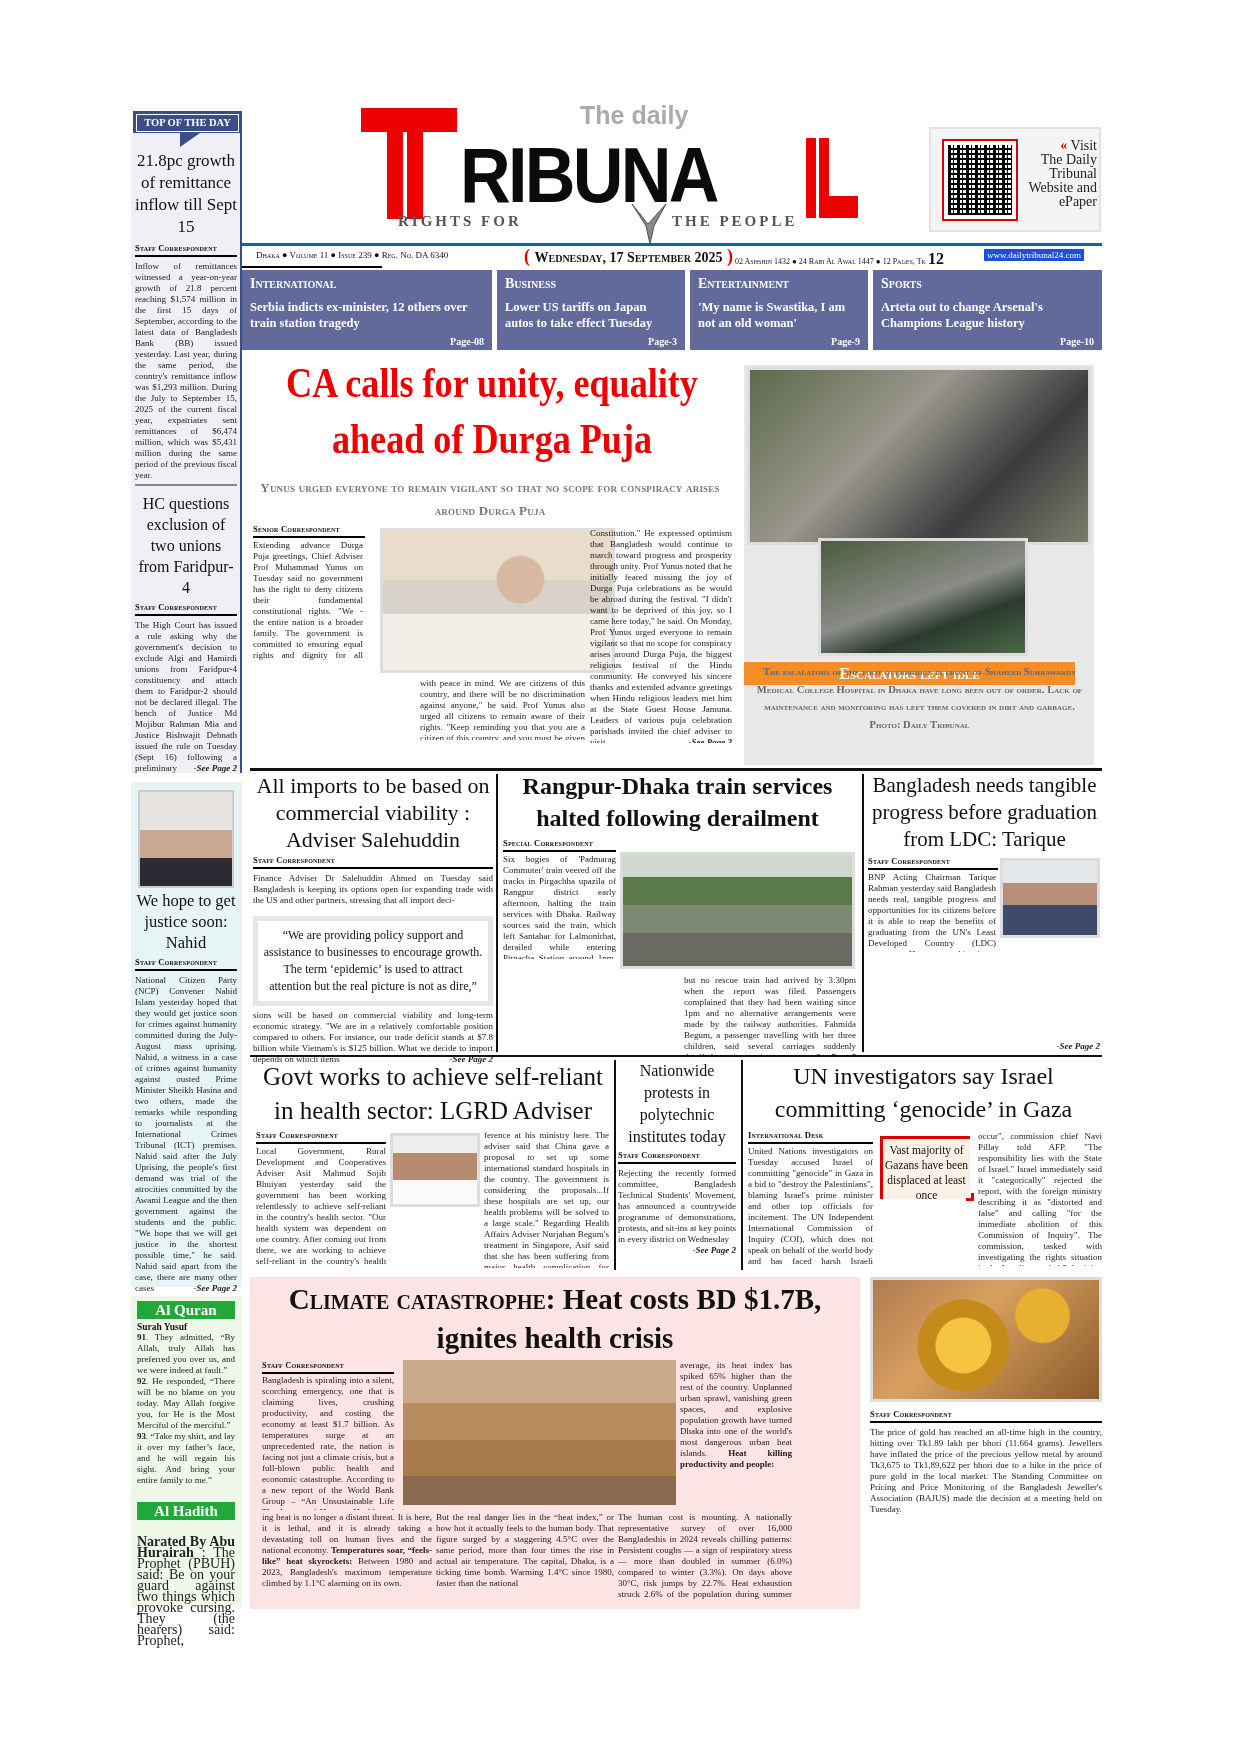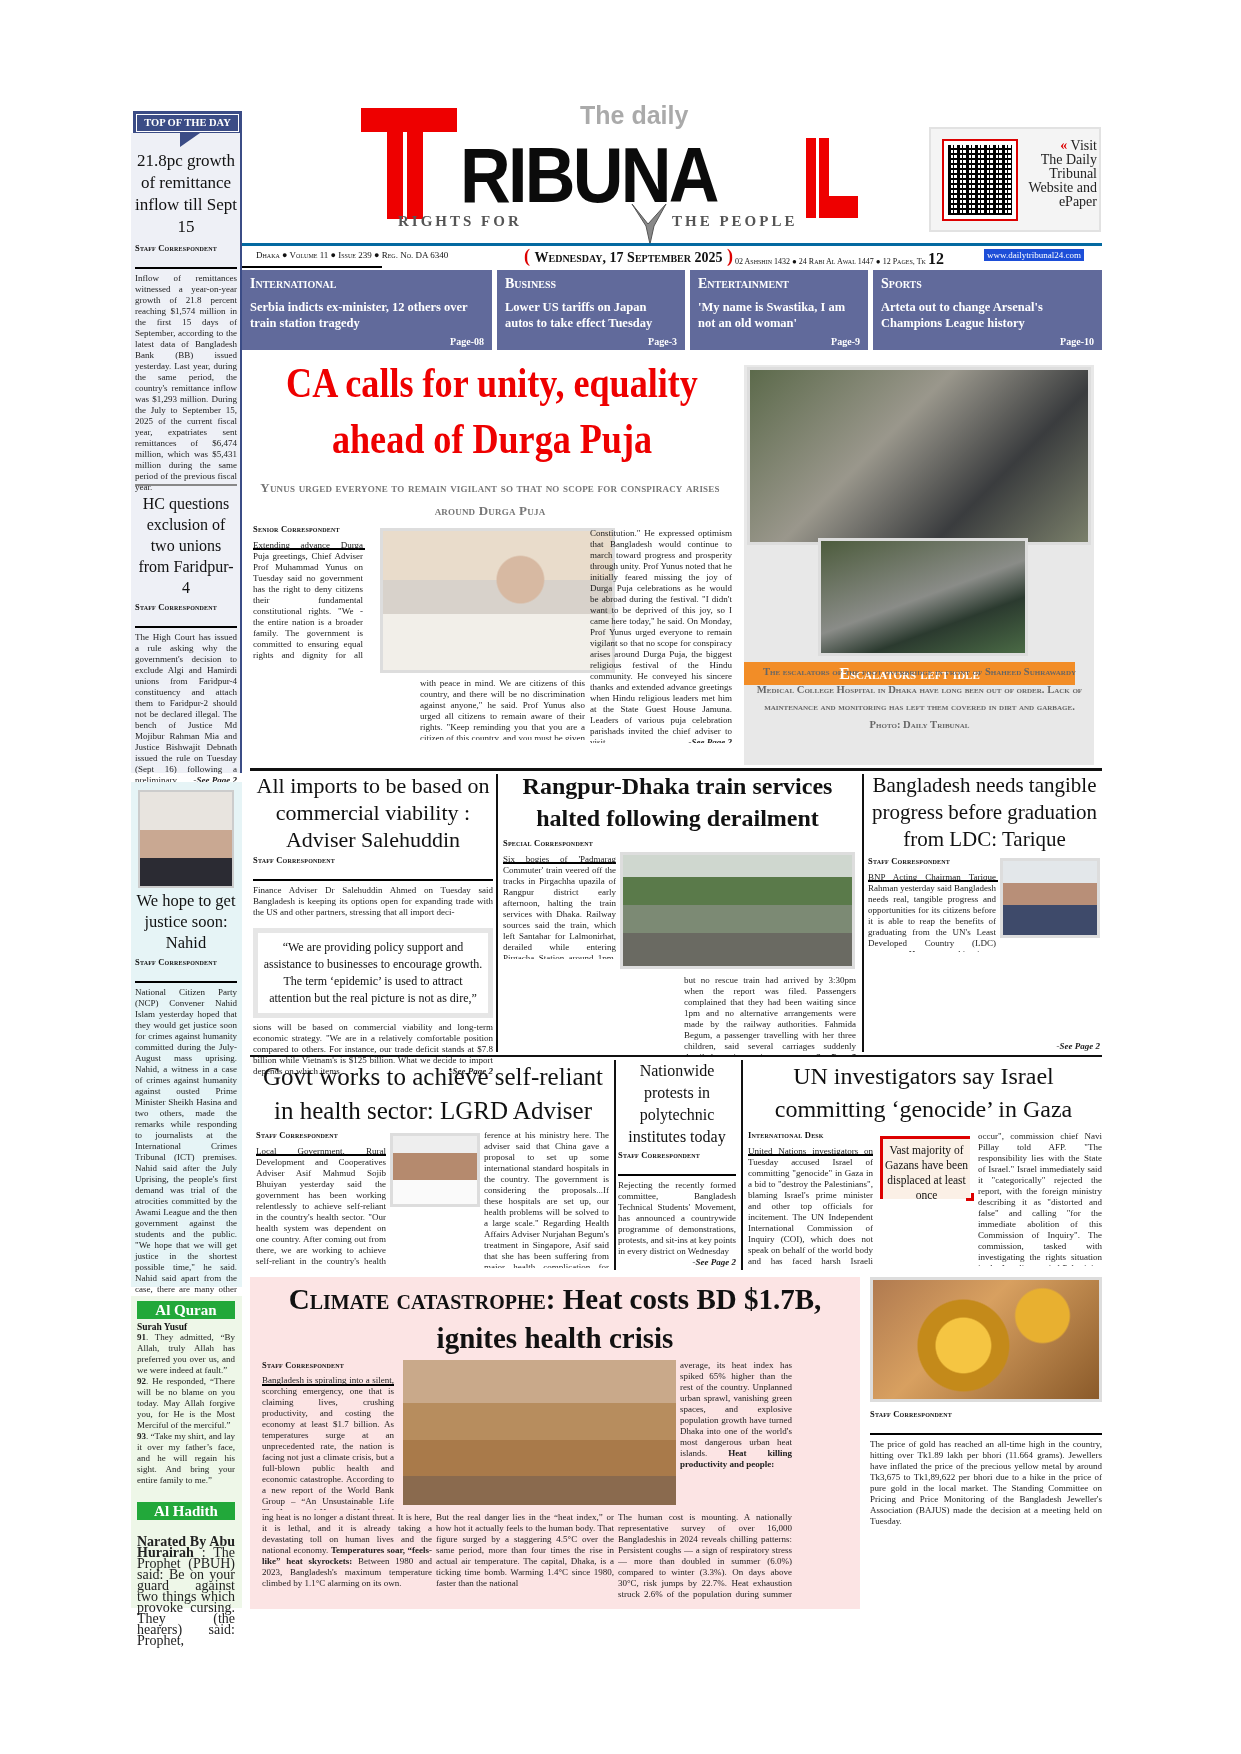--- a/index.html
+++ b/index.html
@@ -1,20 +1,20 @@
 <!DOCTYPE html>
 <html><head>
 <meta charset="utf-8">
 <style>
 *{box-sizing:border-box;margin:0;padding:0}
 html,body{width:1241px;height:1754px;background:#fff;overflow:hidden}
 body{position:relative;font-family:"Liberation Serif","DejaVu Serif",serif;color:#111}
 .abs{position:absolute}
 .txt{font-size:9.6px;line-height:11.6px;text-align:justify;hyphens:auto;color:#222}
-.byline{font-size:8.5px;font-variant:small-caps;font-weight:bold;letter-spacing:.2px;border-bottom:2px solid #000;padding-bottom:14px;margin-bottom:4px;color:#111}
+.byline{font-size:8.5px;font-variant:small-caps;font-weight:bold;letter-spacing:.2px;border-bottom:2px solid #000;padding-bottom:2px;margin-bottom:4px;color:#111}
 .see{font-style:italic;font-weight:bold;float:right}
 .hd{font-family:"Liberation Serif",serif;text-align:center;color:#111}
 .photo{background:#9a9a9a;border:3px solid #ddd}
 .vline{position:absolute;width:2px;background:#111}
 .hline{position:absolute;height:3px;background:#111}
 
 
 .leftcol{left:131px;width:110px}
 .topday{left:133px;top:111px;width:109px;height:22px;background:#3b4c86;border:2px solid #3b4c86}
 .topday span{display:block;border:1px solid #fff;color:#fff;font-size:10.5px;font-weight:bold;text-align:center;line-height:16px;margin:1px}

